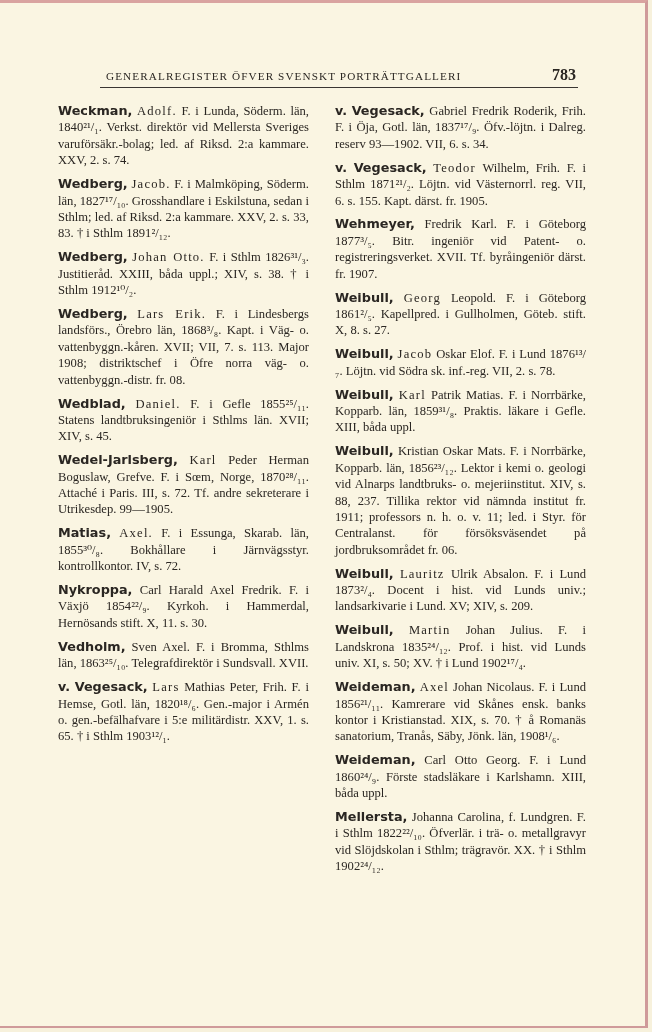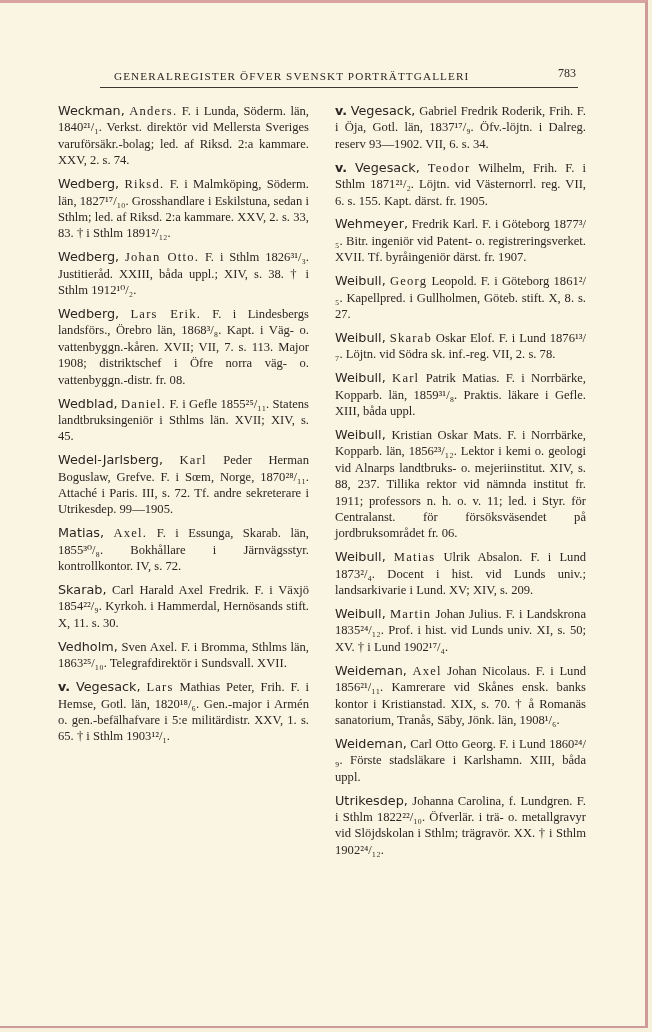--- a/index.html
+++ b/index.html
@@ -16,70 +16,70 @@
     border-top:3px solid #d9a3a0;
     border-right:3px solid #cf9a9a;
     border-bottom:2px solid #cf9a9a;
     box-sizing:border-box;
   }
   .header {
     position:absolute; left:100px; top:62px; width:478px; height:22px;
     border-bottom:1.5px solid #3a3632;
   }
   .header .title {
-    position:absolute; left:14px; top:5px;
+    position:absolute; left:6px; top:5px;
     font-size:12.3px; letter-spacing:1.1px; font-variant:small-caps;
     text-transform:uppercase; font-size:11.2px;
   }
   .header .pageno {
-    position:absolute; right:2px; top:1px; font-size:12px;
+    position:absolute; right:2px; top:1px; font-size:16px;font-weight:bold;
   }
   .col {
     position:absolute; top:100px; width:251px;
     font-size:12.6px; line-height:16.4px; text-align:justify;
   }
   .col.left { left:58px; }
   .col.right { left:335px; }
   .entry { margin:0 0 7.5px 0; text-indent:0; }
   .entry .pre { font-weight:bold; font-family:"DejaVu Sans","Liberation Sans",sans-serif; font-size:12.6px; }
-  .entry .surname { font-weight:normal; font-family:"DejaVu Sans","Liberation Sans",sans-serif; font-size:12.8px; }
+  .entry .surname { font-weight:bold; font-family:"DejaVu Sans","Liberation Sans",sans-serif; font-size:12.8px; }
   .entry .given { letter-spacing:1.2px; }
   .entry .body { }
 </style>
 </head>
 <body>
 
 <div class="page">
 
   <div class="header">
     <span class="title">GENERALREGISTER ÖFVER SVENSKT PORTRÄTTGALLERI</span>
     <span class="pageno">783</span>
   </div>
 
   <div class="col left">
-    <p class="entry"><span class="pre"></span><span class="surname">Weckman,</span> <span class="given">Anders.</span> <span class="body">F. i Lunda, Söderm. län, 1840²¹/₁. Verkst. direktör vid Mellersta Sveriges varuförsäkr.-bolag; led. af Riksd. 2:a kammare. XXV, 2. s. 74.</span></p>
-    <p class="entry"><span class="pre"></span><span class="surname">Wedberg,</span> <span class="given">Riksd.</span> <span class="body">F. i Malmköping, Söderm. län, 1827¹⁷/₁₀. Grosshandlare i Eskilstuna, sedan i Sthlm; led. af Riksd. 2:a kammare. XXV, 2. s. 33, 83. † i Sthlm 1891²/₁₂.</span></p>
+    <p class="entry"><span class="pre"></span><span class="surname">Weckman,</span> <span class="given">Adolf.</span> <span class="body">F. i Lunda, Söderm. län, 1840²¹/₁. Verkst. direktör vid Mellersta Sveriges varuförsäkr.-bolag; led. af Riksd. 2:a kammare. XXV, 2. s. 74.</span></p>
+    <p class="entry"><span class="pre"></span><span class="surname">Wedberg,</span> <span class="given">Jacob.</span> <span class="body">F. i Malmköping, Söderm. län, 1827¹⁷/₁₀. Grosshandlare i Eskilstuna, sedan i Sthlm; led. af Riksd. 2:a kammare. XXV, 2. s. 33, 83. † i Sthlm 1891²/₁₂.</span></p>
     <p class="entry"><span class="pre"></span><span class="surname">Wedberg,</span> <span class="given">Johan Otto.</span> <span class="body">F. i Sthlm 1826³¹/₃. Justitieråd. XXIII, båda uppl.; XIV, s. 38. † i Sthlm 1912¹⁰/₂.</span></p>
     <p class="entry"><span class="pre"></span><span class="surname">Wedberg,</span> <span class="given">Lars Erik.</span> <span class="body">F. i Lindesbergs landsförs., Örebro län, 1868³/₈. Kapt. i Väg- o. vattenbyggn.-kåren. XVII; VII, 7. s. 113. Major 1908; distriktschef i Öfre norra väg- o. vattenbyggn.-distr. fr. 08.</span></p>
     <p class="entry"><span class="pre"></span><span class="surname">Wedblad,</span> <span class="given">Daniel.</span> <span class="body">F. i Gefle 1855²⁵/₁₁. Statens landtbruksingeniör i Sthlms län. XVII; XIV, s. 45.</span></p>
     <p class="entry"><span class="pre"></span><span class="surname">Wedel-Jarlsberg,</span> <span class="given">Karl</span> <span class="body">Peder Herman Boguslaw, Grefve. F. i Sœm, Norge, 1870²⁸/₁₁. Attaché i Paris. III, s. 72. Tf. andre sekreterare i Utrikesdep. 99—1905.</span></p>
     <p class="entry"><span class="pre"></span><span class="surname">Matias,</span> <span class="given">Axel.</span> <span class="body">F. i Essunga, Skarab. län, 1855³⁰/₈. Bokhållare i Järnvägsstyr. kontrollkontor. IV, s. 72.</span></p>
-    <p class="entry"><span class="pre"></span><span class="surname">Skarab,</span> <span class="given"></span><span class="body">Carl Harald Axel Fredrik. F. i Växjö 1854²²/₉. Kyrkoh. i Hammerdal, Hernösands stift. X, 11. s. 30.</span></p>
+    <p class="entry"><span class="pre"></span><span class="surname">Nykroppa,</span> <span class="given"></span><span class="body">Carl Harald Axel Fredrik. F. i Växjö 1854²²/₉. Kyrkoh. i Hammerdal, Hernösands stift. X, 11. s. 30.</span></p>
     <p class="entry"><span class="pre"></span><span class="surname">Vedholm,</span> <span class="given"></span><span class="body">Sven Axel. F. i Bromma, Sthlms län, 1863²⁵/₁₀. Telegrafdirektör i Sundsvall. XVII.</span></p>
     <p class="entry"><span class="pre">v.</span> <span class="surname">Vegesack,</span> <span class="given">Lars</span> <span class="body">Mathias Peter, Frih. F. i Hemse, Gotl. län, 1820¹⁸/₆. Gen.-major i Armén o. gen.-befälhafvare i 5:e militärdistr. XXV, 1. s. 65. † i Sthlm 1903¹²/₁.</span></p>
   </div>
 
   <div class="col right">
     <p class="entry"><span class="pre">v.</span> <span class="surname">Vegesack,</span> <span class="given"></span><span class="body">Gabriel Fredrik Roderik, Frih. F. i Öja, Gotl. län, 1837¹⁷/₉. Öfv.-löjtn. i Dalreg. reserv 93—1902. VII, 6. s. 34.</span></p>
     <p class="entry"><span class="pre">v.</span> <span class="surname">Vegesack,</span> <span class="given">Teodor</span> <span class="body">Wilhelm, Frih. F. i Sthlm 1871²¹/₂. Löjtn. vid Västernorrl. reg. VII, 6. s. 155. Kapt. därst. fr. 1905.</span></p>
     <p class="entry"><span class="pre"></span><span class="surname">Wehmeyer,</span> <span class="given"></span><span class="body">Fredrik Karl. F. i Göteborg 1877³/₅. Bitr. ingeniör vid Patent- o. registreringsverket. XVII. Tf. byråingeniör därst. fr. 1907.</span></p>
     <p class="entry"><span class="pre"></span><span class="surname">Weibull,</span> <span class="given">Georg</span> <span class="body">Leopold. F. i Göteborg 1861²/₅. Kapellpred. i Gullholmen, Göteb. stift. X, 8. s. 27.</span></p>
-    <p class="entry"><span class="pre"></span><span class="surname">Weibull,</span> <span class="given">Skarab</span> <span class="body">Oskar Elof. F. i Lund 1876¹³/₇. Löjtn. vid Södra sk. inf.-reg. VII, 2. s. 78.</span></p>
+    <p class="entry"><span class="pre"></span><span class="surname">Weibull,</span> <span class="given">Jacob</span> <span class="body">Oskar Elof. F. i Lund 1876¹³/₇. Löjtn. vid Södra sk. inf.-reg. VII, 2. s. 78.</span></p>
     <p class="entry"><span class="pre"></span><span class="surname">Weibull,</span> <span class="given">Karl</span> <span class="body">Patrik Matias. F. i Norrbärke, Kopparb. län, 1859³¹/₈. Praktis. läkare i Gefle. XIII, båda uppl.</span></p>
     <p class="entry"><span class="pre"></span><span class="surname">Weibull,</span> <span class="given"></span><span class="body">Kristian Oskar Mats. F. i Norrbärke, Kopparb. län, 1856²³/₁₂. Lektor i kemi o. geologi vid Alnarps landtbruks- o. mejeriinstitut. XIV, s. 88, 237. Tillika rektor vid nämnda institut fr. 1911; professors n. h. o. v. 11; led. i Styr. för Centralanst. för försöksväsendet på jordbruksområdet fr. 06.</span></p>
-    <p class="entry"><span class="pre"></span><span class="surname">Weibull,</span> <span class="given">Matias</span> <span class="body">Ulrik Absalon. F. i Lund 1873²/₄. Docent i hist. vid Lunds univ.; landsarkivarie i Lund. XV; XIV, s. 209.</span></p>
+    <p class="entry"><span class="pre"></span><span class="surname">Weibull,</span> <span class="given">Lauritz</span> <span class="body">Ulrik Absalon. F. i Lund 1873²/₄. Docent i hist. vid Lunds univ.; landsarkivarie i Lund. XV; XIV, s. 209.</span></p>
     <p class="entry"><span class="pre"></span><span class="surname">Weibull,</span> <span class="given">Martin</span> <span class="body">Johan Julius. F. i Landskrona 1835²⁴/₁₂. Prof. i hist. vid Lunds univ. XI, s. 50; XV. † i Lund 1902¹⁷/₄.</span></p>
     <p class="entry"><span class="pre"></span><span class="surname">Weideman,</span> <span class="given">Axel</span> <span class="body">Johan Nicolaus. F. i Lund 1856²¹/₁₁. Kamrerare vid Skånes ensk. banks kontor i Kristianstad. XIX, s. 70. † å Romanäs sanatorium, Tranås, Säby, Jönk. län, 1908¹/₆.</span></p>
     <p class="entry"><span class="pre"></span><span class="surname">Weideman,</span> <span class="given"></span><span class="body">Carl Otto Georg. F. i Lund 1860²⁴/₉. Förste stadsläkare i Karlshamn. XIII, båda uppl.</span></p>
-    <p class="entry"><span class="pre"></span><span class="surname">Utrikesdep,</span> <span class="given"></span><span class="body">Johanna Carolina, f. Lundgren. F. i Sthlm 1822²²/₁₀. Öfverlär. i trä- o. metallgravyr vid Slöjdskolan i Sthlm; trägravör. XX. † i Sthlm 1902²⁴/₁₂.</span></p>
+    <p class="entry"><span class="pre"></span><span class="surname">Mellersta,</span> <span class="given"></span><span class="body">Johanna Carolina, f. Lundgren. F. i Sthlm 1822²²/₁₀. Öfverlär. i trä- o. metallgravyr vid Slöjdskolan i Sthlm; trägravör. XX. † i Sthlm 1902²⁴/₁₂.</span></p>
   </div>
 
 </div>
 
 </body></html>

